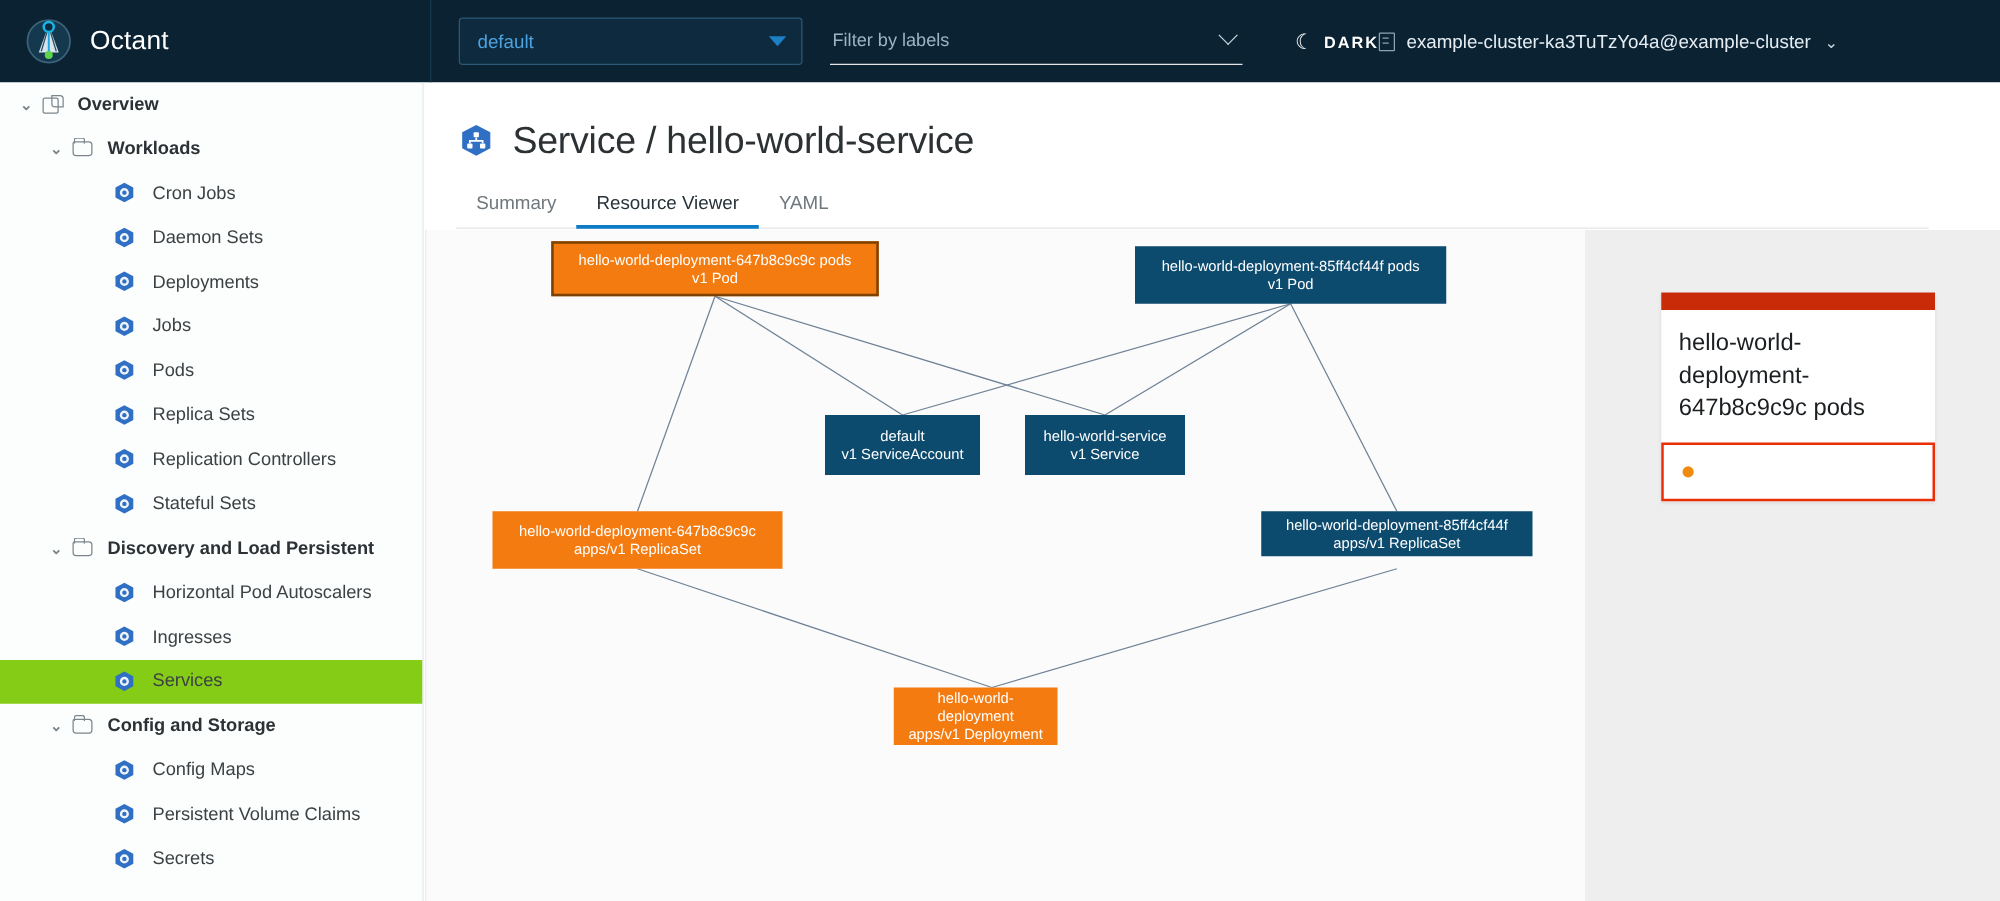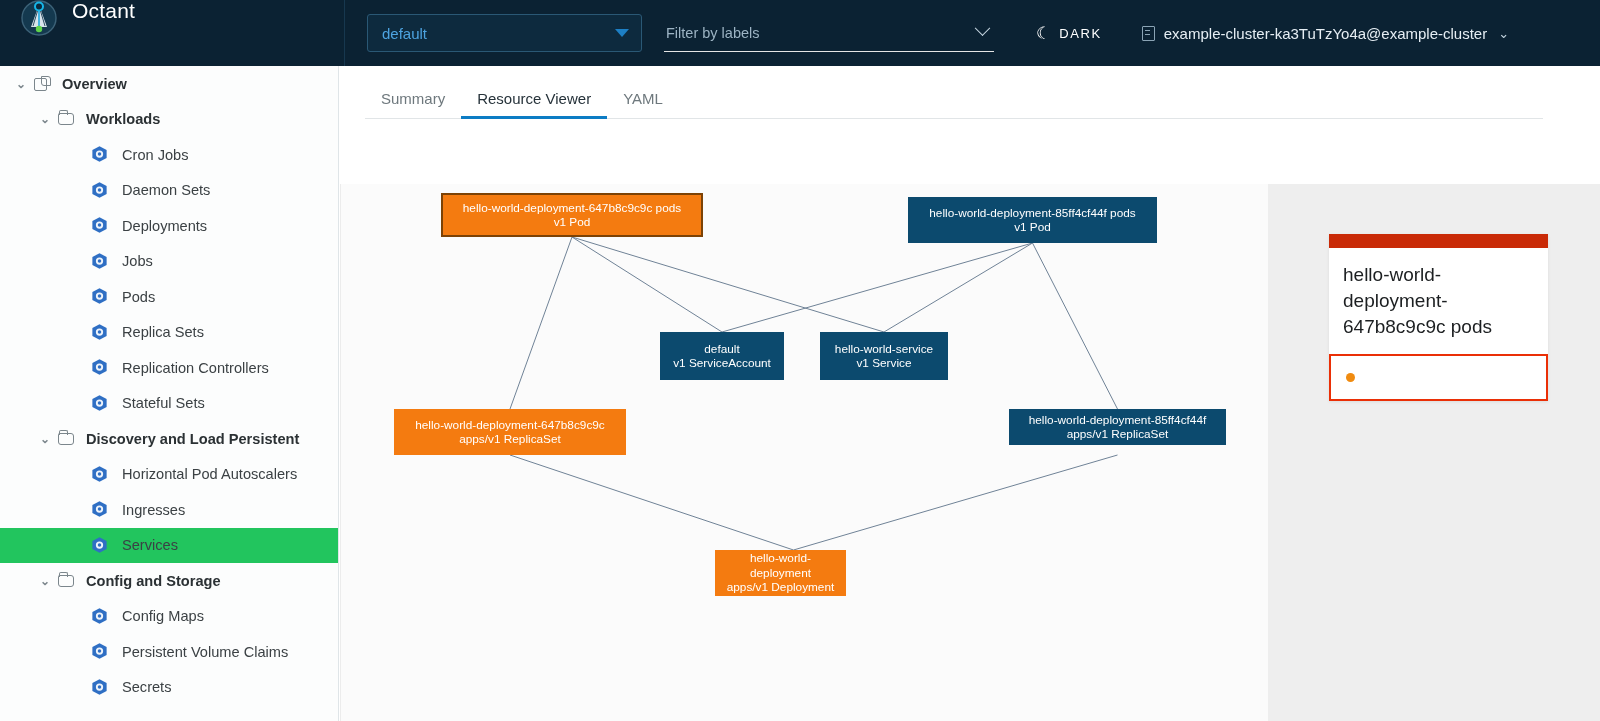--- a/index.html
+++ b/index.html
@@ -13,21 +13,21 @@
 
   
   .header {
     position: absolute; top: 0; left: 0;
     width: 1600px; height: 66px;
     background: #0b2233;
     display: flex; align-items: center;
   }
   .brand {
     width: 345px; height: 68px;
-    display: flex; align-items: flex-start; gap: 14px;
+    display: flex; align-items: center; gap: 14px;
     padding-left: 20px;
     border-right: 1px solid #17384f;
   }
   .logo-wrap { width: 38px; height: 38px; position: relative; }
   .brand-title {
     color: #ffffff; font-size: 21px; font-weight: 400; letter-spacing: .2px;
   }
   .ns-select {
     margin-left: 22px;
     width: 275px; height: 38px;
@@ -58,24 +58,23 @@
     border-bottom: 1.6px solid #c5d5e0;
     transform: rotate(45deg) translate(-3px,-3px);
   }
   .dark-toggle {
     margin-left: 42px;
     display: flex; align-items: center; gap: 8px;
     color: #ffffff;
   }
   .moon { font-size: 17px; line-height: 1; color: #ffffff; }
   .dark-toggle .lbl {
-    font-size: 13px; font-weight: normal; letter-spacing: 1.6px;
+    font-size: 13px; font-weight: bold; letter-spacing: 1.6px;
   }
   .cluster {
-    margin-left: 40px;
     display: flex; align-items: center; gap: 9px;
     color: #e6eef4; font-size: 15px;
   }
   .cluster-icon {
     width: 13px; height: 15px;
     border: 1.5px solid #8ba4b5; border-radius: 1px;
     position: relative;
   }
   .cluster-icon::after {
     content:''; position:absolute; left:2px; top:3px;
@@ -95,21 +94,21 @@
   .nav-row {
     display: flex; align-items: center;
     height: 35.5px;
     font-size: 14.6px; color: #3b4144;
     white-space: nowrap;
   }
   .nav-row.group { font-weight: bold; color: #2b3134; }
   .nav-row.lvl0 { padding-left: 10px; }
   .nav-row.lvl1 { padding-left: 34px; }
   .nav-row.lvl2 { padding-left: 90px; }
-  .nav-row.selected { background: #22c55e; }
+  .nav-row.selected { background: #84cc16; }
   .exp {
     width: 22px; display:inline-block; text-align:center;
     color:#7b868c; font-size:12px; margin-right: 2px;
   }
   .folder {
     width: 16px; height: 12px; margin-right: 12px;
     border: 1.4px solid #7b868c; border-radius: 1.5px 3px 3px 3px;
     position: relative; flex: 0 0 auto;
   }
   .folder::before {
@@ -423,20 +422,32 @@
             <circle cx="12" cy="11.5" r="4.6" fill="#ffffff" opacity="0.92"></circle>
             <circle cx="12" cy="11.5" r="2.2" fill="#2f6fc4"></circle>
           </svg>
         </span>
         <span>Secrets</span>
       </div>
     </nav>
 
   <div class="main">
 
+    <div class="page-title">
+      <span class="k8s-lg">
+        <svg width="30" height="30" viewBox="0 0 24 24">
+          <path d="M12 1.6 L21 6.2 L21 16.4 L12 21.2 L3 16.4 L3 6.2 Z" fill="#2f6fc4"></path>
+          <rect x="10.3" y="6.2" width="3.4" height="3.2" rx="0.6" fill="#fff"></rect>
+          <rect x="6.2" y="13.4" width="3.4" height="3.2" rx="0.6" fill="#fff"></rect>
+          <rect x="14.4" y="13.4" width="3.4" height="3.2" rx="0.6" fill="#fff"></rect>
+          <path d="M12 9.6 L12 11.8 M7.9 13.2 L7.9 11.8 L16.1 11.8 L16.1 13.2" stroke="#fff" stroke-width="1.1" fill="none"></path>
+        </svg>
+      </span>
+      <h1>Service / hello-world-service</h1>
+    </div>
 
     <div class="tabs" id="tabs">
         <div class="tab">Summary</div>
         <div class="tab active">Resource Viewer</div>
         <div class="tab">YAML</div>
       </div>
 
     <div class="canvas-wrap">
 
       <div class="graph" id="graph">

